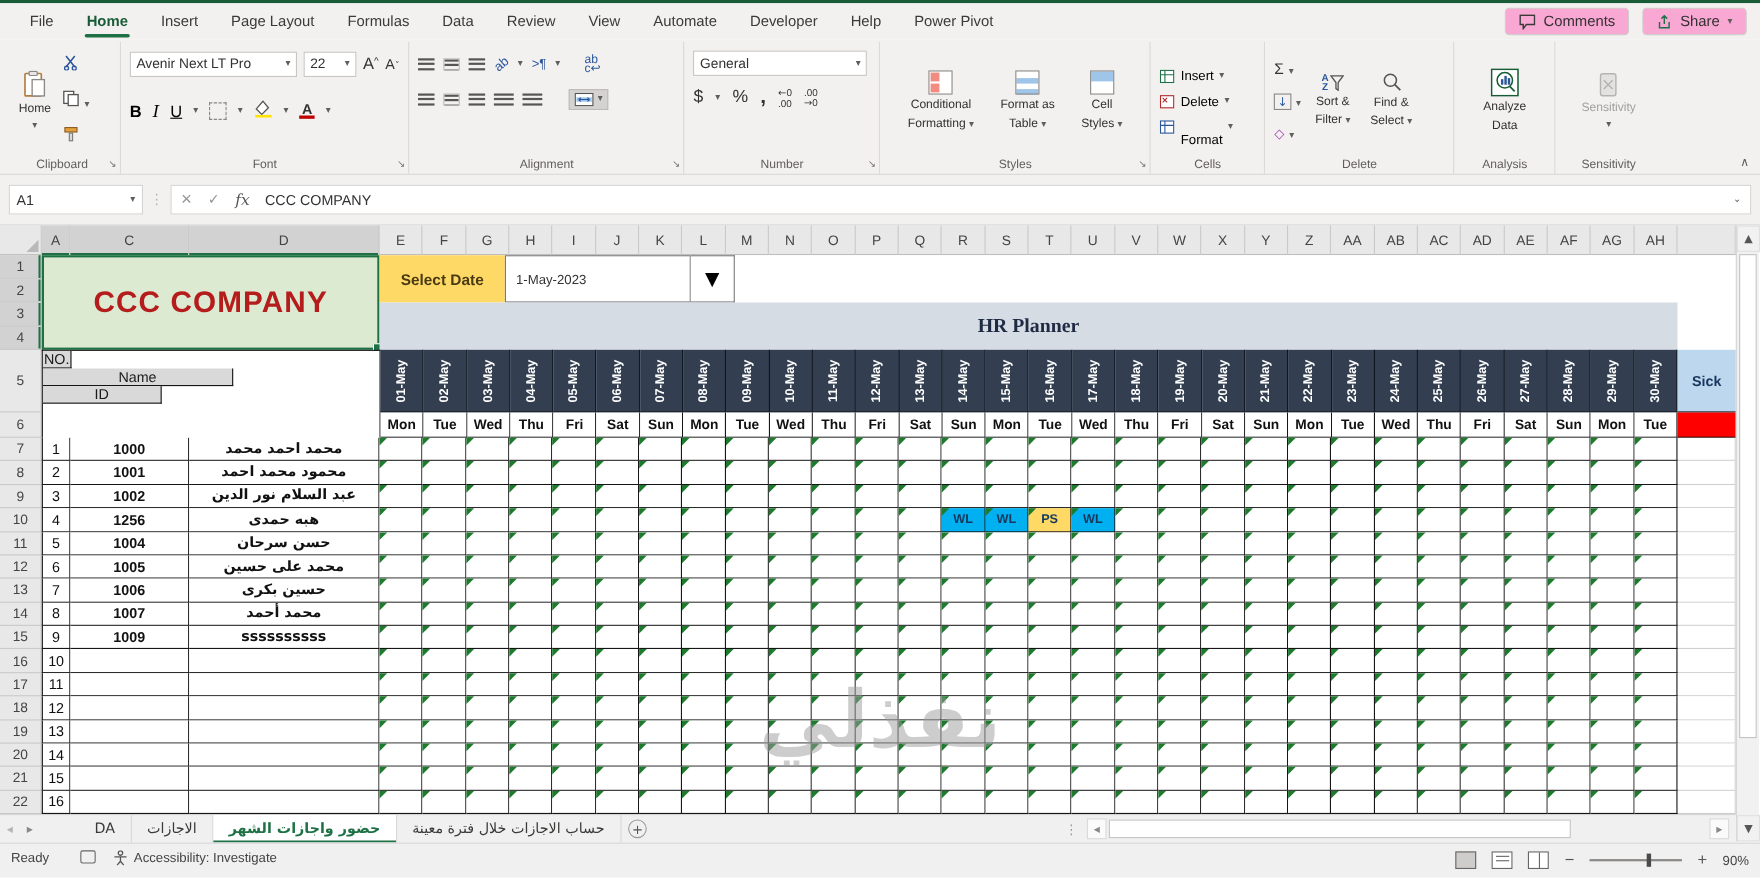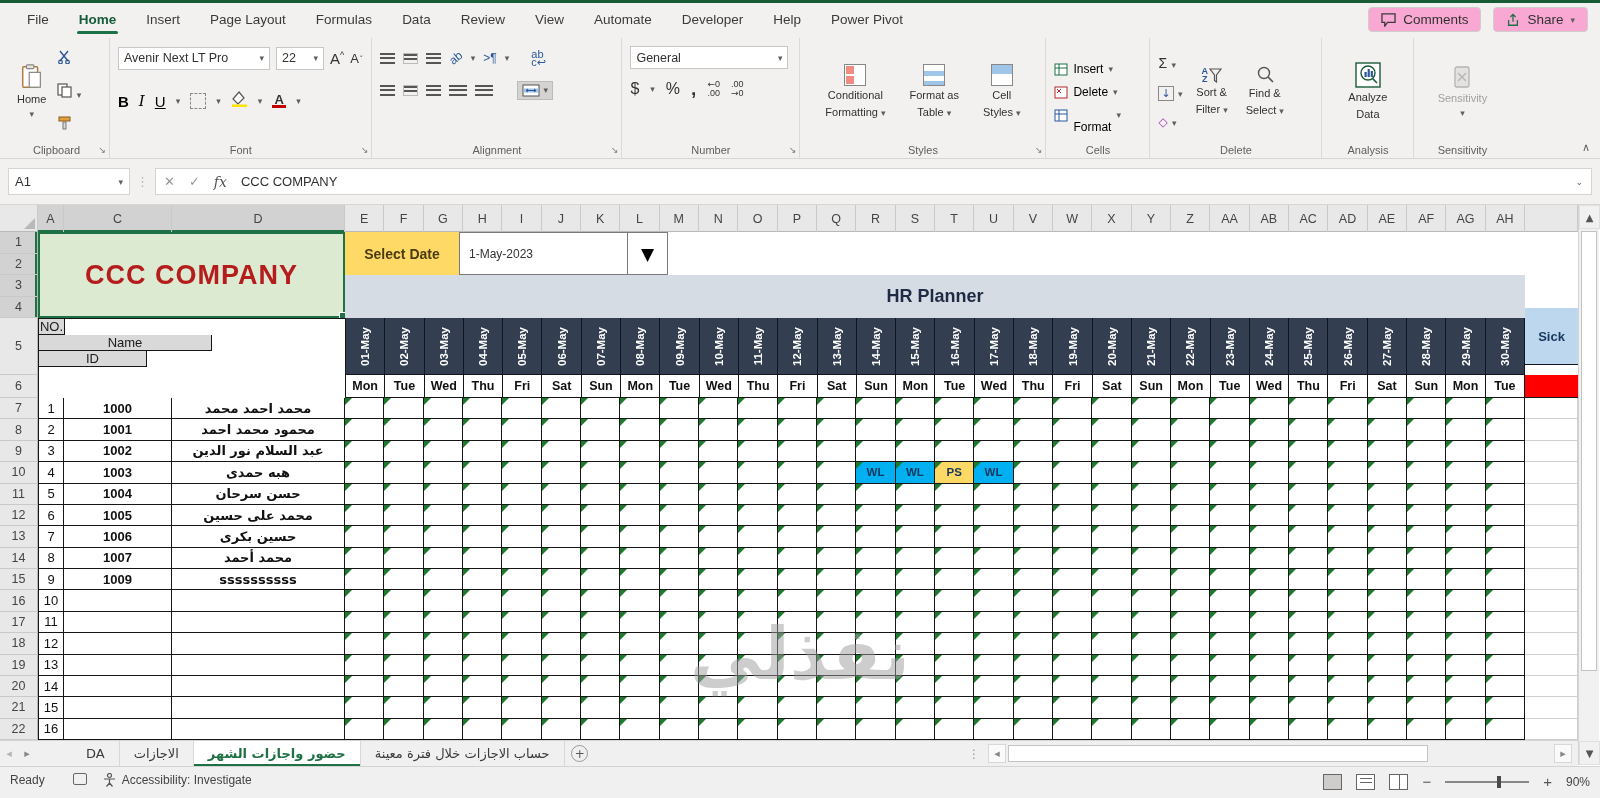--- a/index.html
+++ b/index.html
@@ -85,34 +85,34 @@
   #cccCell::after { content:""; position:absolute; right:-4px; bottom:-4px; width:6px; height:6px;
     background:#1e7145; border:1px solid #fff; }
   #selDate { position:absolute; left:307px; top:0; width:114px; height:43px; background:#ffd966;
     display:flex; align-items:center; justify-content:center; font-weight:bold; font-size:14px; color:#4a3b12; }
   #dateInput { position:absolute; left:421px; top:0; width:169px; height:43px; background:#fff;
     border:1px solid #7a7a7a; display:flex; align-items:center; padding-left:9px; font-size:12px; color:#333; }
   #dateDrop { position:absolute; left:590px; top:0; width:40px; height:43px; background:#fff;
     border:1px solid #7a7a7a; border-left:none; display:flex; align-items:center; justify-content:center;
     font-size:17px; color:#000; }
   #hrband { position:absolute; left:307px; top:43px; width:1180px; height:43px; background:#d6dce4;
-    display:flex; align-items:center; justify-content:center; font-weight:bold; font-size:18px; color:#1f2a44; }
+    display:flex; align-items:center; justify-content:center; font-weight:bold; font-size:18px; color:#1f2a44;font-family:Liberation Serif, serif; }
 
   
   #tblhdr { position:absolute; left:0; top:86px; width:307px; height:80px; display:flex;
     border-left:1px solid #161616; border-top:1px solid #161616;flex-direction:column; }
   .thcell { background:#d9d9d9; border-right:1px solid #161616; border-bottom:1px solid #161616;
     display:flex; align-items:center; justify-content:center; font-size:13px; color:#1a1a1a; }
   #datehdrs { position:absolute; left:307px; top:86px; width:1180px; height:57px; display:grid;
     grid-template-columns:repeat(30,1fr); border-left:1px solid #10161f; }
   .dh { background:#333f50; border-right:1px solid #10161f; border-bottom:1px solid #10161f;
     display:flex; align-items:center; justify-content:center; overflow:hidden; }
   .dh span { writing-mode:vertical-rl; transform:rotate(180deg); color:#fff; font-weight:bold;
     font-size:11.5px; white-space:nowrap; }
-  #sickhdr { position:absolute; left:1487px; top:76px; width:53px; height:57px; background:#bdd7ee;
+  #sickhdr { position:absolute; left:1487px; top:86px; width:53px; height:57px; background:#bdd7ee;
     border-bottom:1px solid #10161f; display:flex; align-items:center; justify-content:center;
     font-weight:bold; font-size:13px; color:#17375d; }
   #dayrow { position:absolute; left:307px; top:143px; width:1180px; height:23px; display:grid;
     grid-template-columns:repeat(30,1fr); border-left:1px solid #161616; }
   .dy { background:#fff; border-right:1px solid #161616; border-bottom:1px solid #161616;
     display:flex; align-items:center; justify-content:center; font-weight:bold; font-size:12.5px; color:#111; }
   #sickred { position:absolute; left:1487px; top:143px; width:53px; height:23px; background:#ff0000;
     border-bottom:1px solid #161616; }
 
   
@@ -769,21 +769,21 @@
             <div class="pcell tri"></div>
             <div class="pcell tri"></div>
             <div class="pcell tri"></div>
             <div class="pcell tri"></div>
             <div class="pcell tri"></div>
           </div>
           <div class="scell"></div>
         </div>
         <div class="drow">
           <div class="tcell c-no">4</div>
-          <div class="tcell c-id">1003</div>
+          <div class="tcell c-id">1256</div>
           <div class="tcell c-name ar">هبه حمدى</div>
           <div class="pgrid">
             <div class="pcell tri"></div>
             <div class="pcell tri"></div>
             <div class="pcell tri"></div>
             <div class="pcell tri"></div>
             <div class="pcell tri"></div>
             <div class="pcell tri"></div>
             <div class="pcell tri"></div>
             <div class="pcell tri"></div>

